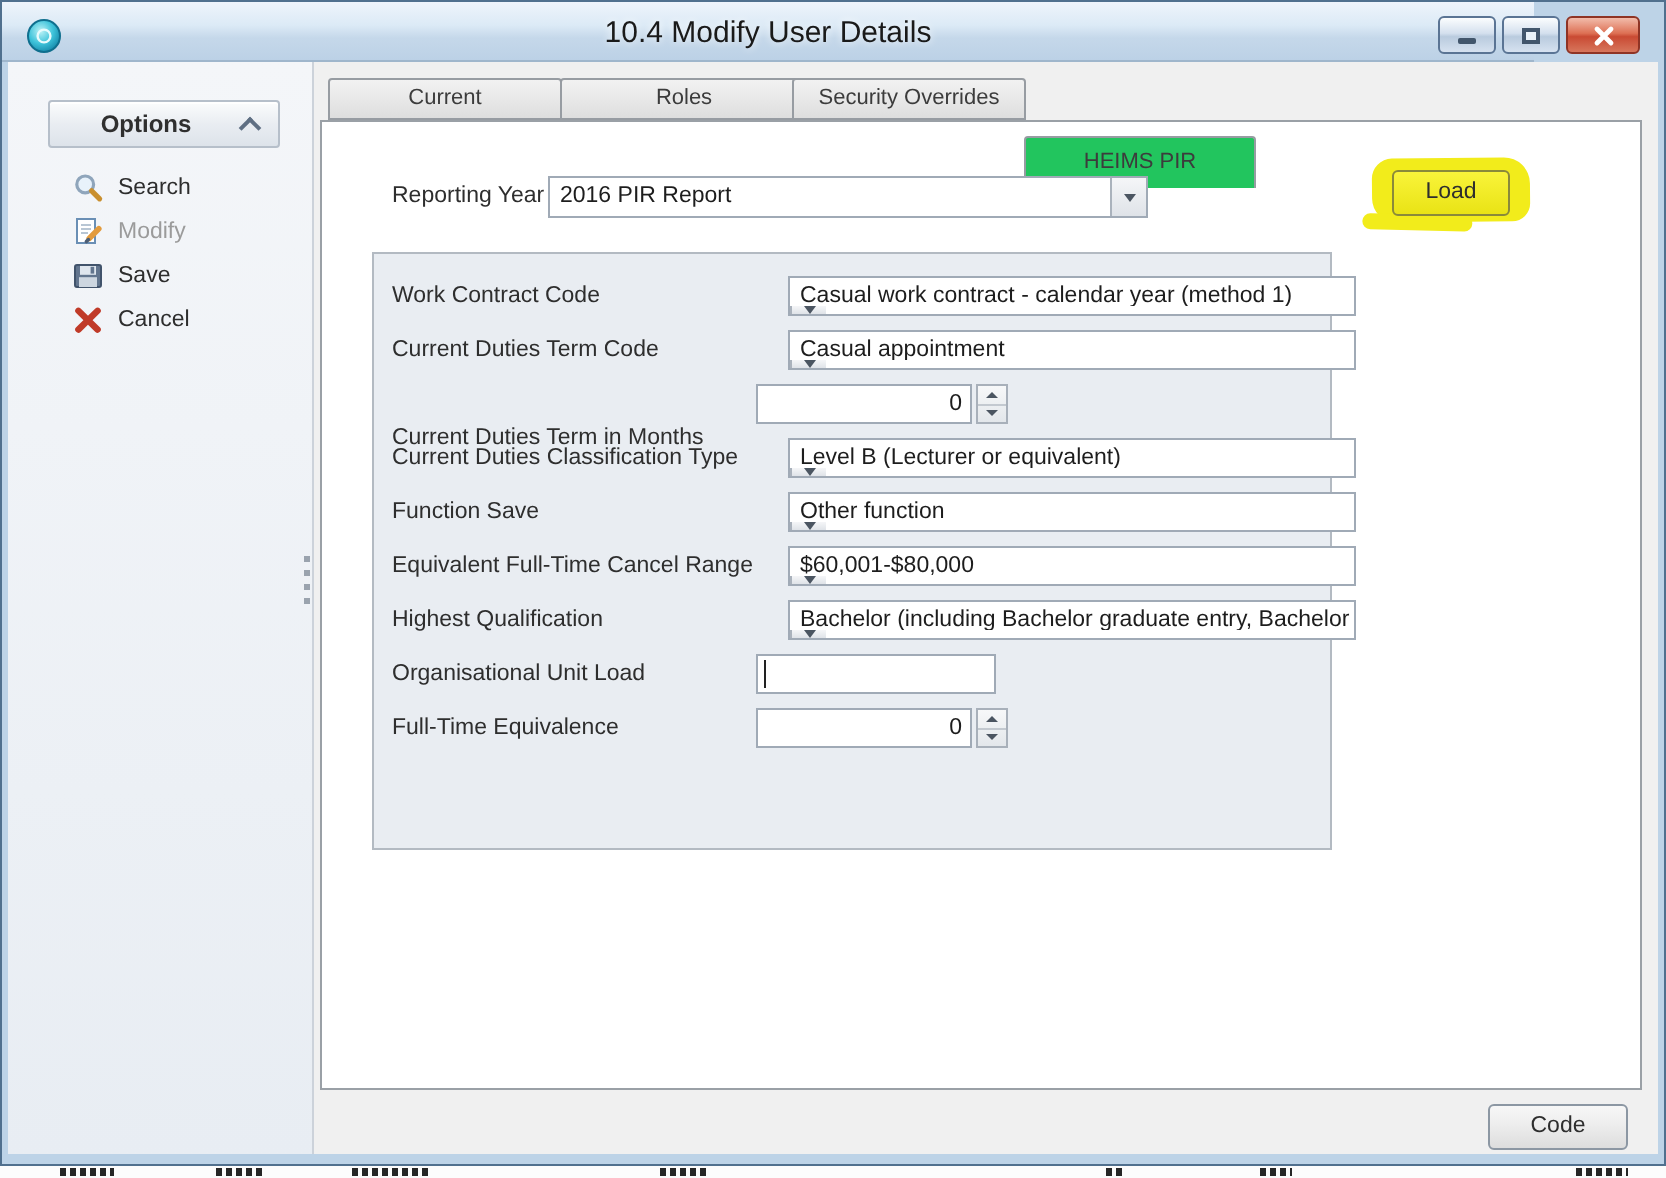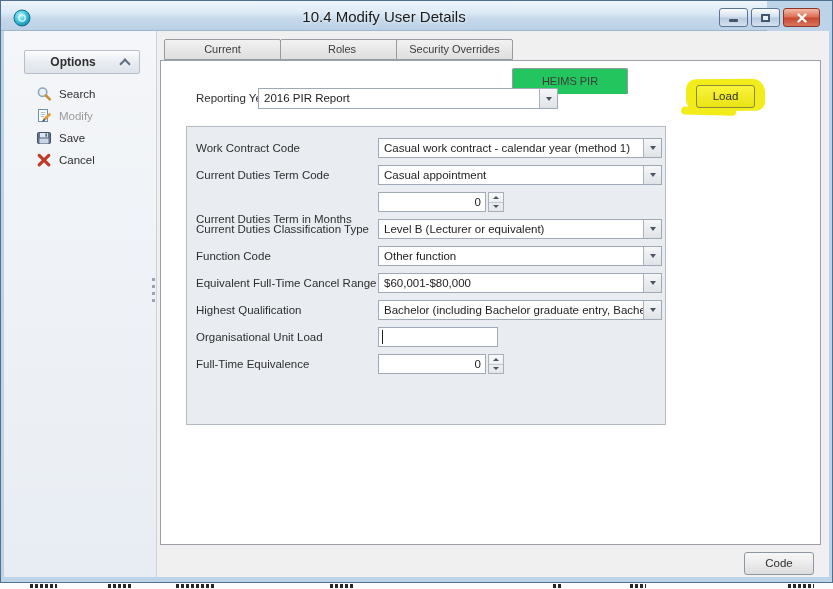--- a/index.html
+++ b/index.html
@@ -49,21 +49,21 @@
        background:linear-gradient(180deg,#f2f2f2,#dedede);
        border:1px solid #979ca2;border-radius:2px 2px 0 0;
        font-size:11px;color:#3c3c3c;text-align:center;line-height:19px;cursor:pointer;z-index:2;}
   .tab.active{top:32px;height:26px;background:#22c55e;line-height:24px;z-index:4;border-bottom:none;margin-top:36px;}
   .panel{position:absolute;left:160px;top:60px;width:661px;height:485px;background:#fff;
          border:1px solid #9aa0a6;box-sizing:border-box;z-index:1;}
 
   
   .rep-label{position:absolute;left:196px;top:88px;height:21px;line-height:21px;font-size:11.5px;color:#2e2e2e;z-index:5;}
   .combo{position:absolute;height:20px;background:#fff;border:1px solid #a0aab6;box-sizing:border-box;
-         display:flex;align-items:stretch;z-index:5;cursor:pointer;}
+         display:flex;align-items:stretch;z-index:5;cursor:pointer;margin-left:16px;}
   .combo .val{flex:1;padding:0 5px;font-size:11.5px;color:#1d1d1d;line-height:18px;
               white-space:nowrap;overflow:hidden;}
   .combo .dbtn{width:17px;border-left:1px solid #aab2bc;
                background:linear-gradient(180deg,#f5f6f8,#dfe3e8);
                display:flex;align-items:center;justify-content:center;}
   .arr-down{width:0;height:0;border-left:3.5px solid transparent;border-right:3.5px solid transparent;
             border-top:4px solid #4b5561;}
   .rep-combo{left:258px;top:88px;width:300px;height:21px;}
 
   
@@ -72,21 +72,21 @@
   .load-hl:after{content:"";position:absolute;left:-5px;bottom:-4px;width:55px;height:8px;
            background:#f2ec1b;border-radius:5px;transform:rotate(2deg);}
   .load-btn{position:absolute;left:696px;top:85px;width:59px;height:23px;z-index:6;
            background:linear-gradient(180deg,#f9f43a,#e9e315);border:1px solid #8a8a3a;border-radius:3px;
            font-size:11.5px;color:#2e2e2e;text-align:center;line-height:21px;box-sizing:border-box;cursor:pointer;}
 
   
   .groupbox{position:absolute;left:186px;top:126px;width:480px;height:299px;z-index:5;
             background:#e9edf2;border:1px solid #b3bac2;box-sizing:border-box;}
   .g-label{position:absolute;left:9px;height:20px;line-height:20px;font-size:11.5px;color:#2e2e2e;white-space:nowrap;}
-  .g-combo{left:191px;width:284px;}
+  .g-combo{left:191px;width:284px;flex-direction:column;}
   .g-spin-box{position:absolute;left:191px;width:108px;height:20px;background:#fff;border:1px solid #a0aab6;
               box-sizing:border-box;font-size:11.5px;color:#1d1d1d;text-align:right;line-height:18px;padding:0 4px;}
   .g-spin-btns{position:absolute;left:301px;width:16px;height:20px;border:1px solid #a8b0ba;box-sizing:border-box;
                background:linear-gradient(180deg,#f7f8f9,#e3e7eb);display:flex;flex-direction:column;cursor:pointer;}
   .g-spin-btns .half{flex:1;display:flex;align-items:center;justify-content:center;}
   .g-spin-btns .half.up{border-bottom:1px solid #c3c9d0;}
   .arr-up-s{width:0;height:0;border-left:3px solid transparent;border-right:3px solid transparent;
             border-bottom:3.5px solid #4b5561;}
   .arr-down-s{width:0;height:0;border-left:3px solid transparent;border-right:3px solid transparent;
             border-top:3.5px solid #4b5561;}
@@ -236,21 +236,21 @@
     </div>
 
     <div class="g-label" style="top:92px">Current Duties Classification Type</div>
     <div class="combo g-combo" style="top:92px">
       <span class="val">Level B (Lecturer or equivalent)</span>
       <span class="dbtn">
           <span class="arr-down"></span>
         </span>
     </div>
 
-    <div class="g-label" style="top:119px">Function Code</div>
+    <div class="g-label" style="top:119px">Function Save</div>
     <div class="combo g-combo" style="top:119px">
       <span class="val">Other function</span>
       <span class="dbtn">
           <span class="arr-down"></span>
         </span>
     </div>
 
     <div class="g-label" style="top:146px">Equivalent Full-Time Cancel Range</div>
     <div class="combo g-combo" style="top:146px">
       <span class="val">$60,001-$80,000</span>

